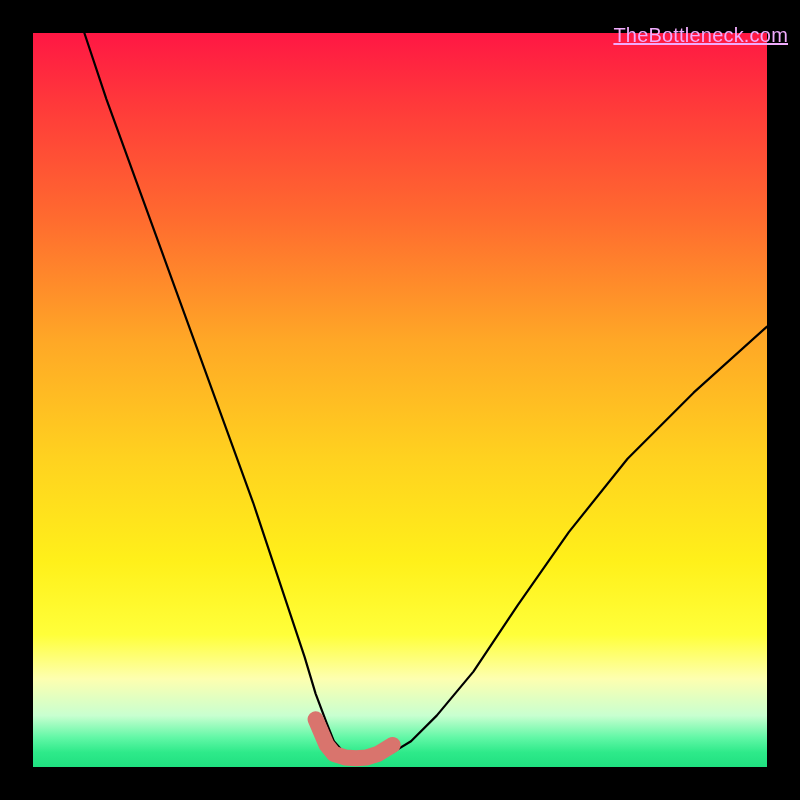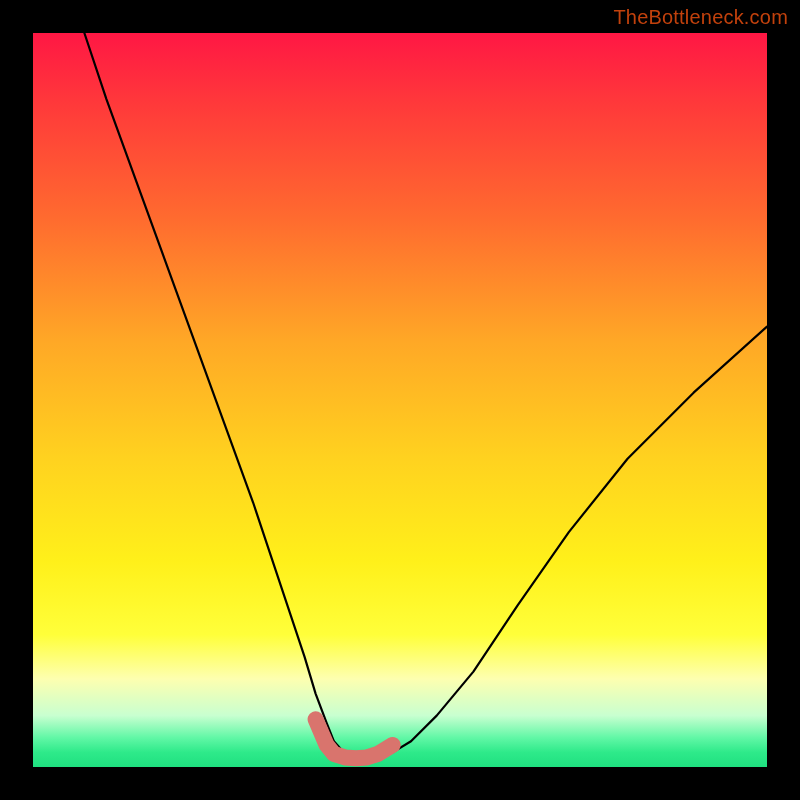--- a/index.html
+++ b/index.html
@@ -6,27 +6,28 @@
   body {
     width: 800px;
     height: 800px;
     background: #000;
     position: relative;
     font-family: Arial, Helvetica, sans-serif;
     overflow: hidden;
   }
   .watermark {
     position: absolute;
-    top: 6px;
+    top: 24px;
     right: 12px;
-    color: #c2410c;
+    color: #f0abfc;
     font-size: 20px;
     font-weight: 500;
     z-index: 10;
     letter-spacing: 0.2px;
+    text-decoration: underline;
   }
   .plot-area {
     position: absolute;
     left: 33px;
     top: 33px;
     width: 734px;
     height: 734px;
     background: linear-gradient(to bottom,
       #ff1744 0%,
       #ff3a3a 10%,

